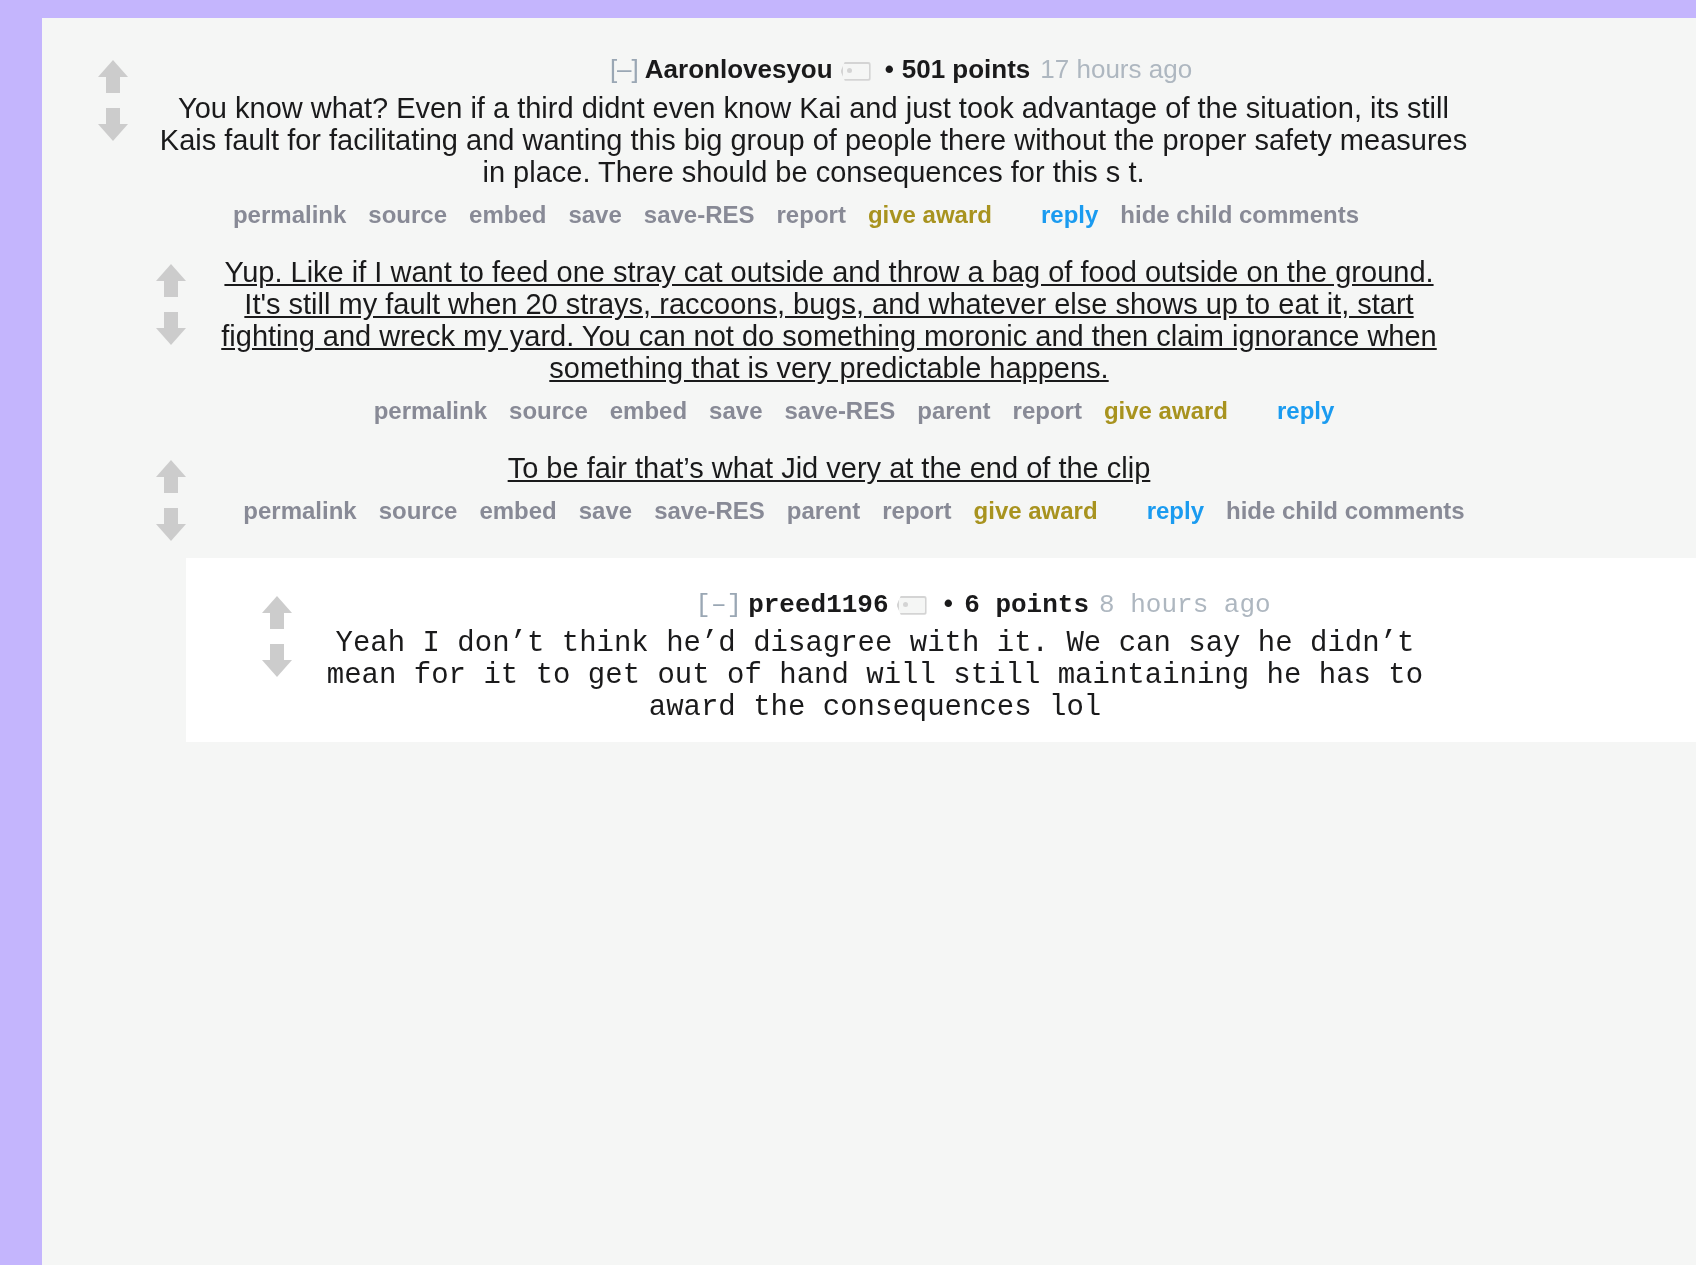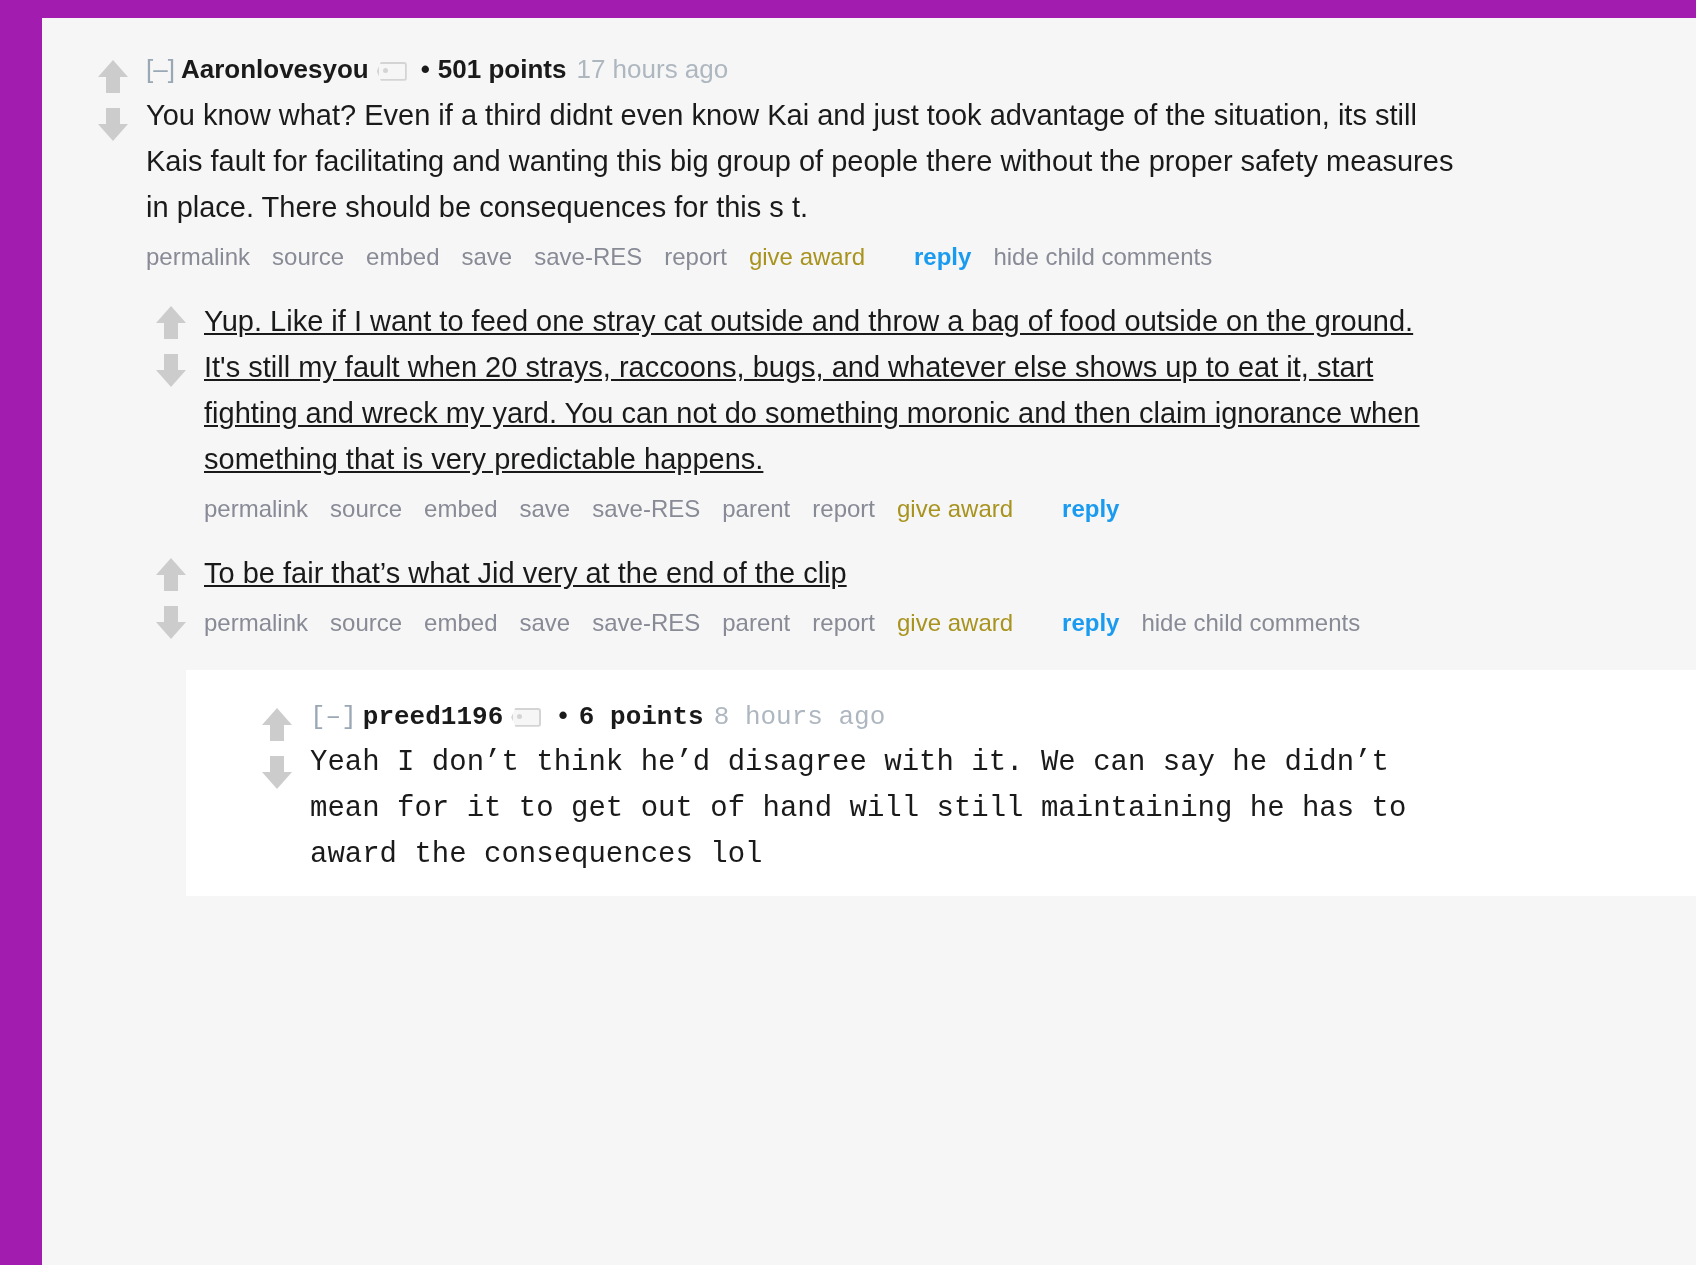--- a/index.html
+++ b/index.html
@@ -15,21 +15,22 @@
     font-family: "Liberation Sans", sans-serif;
     overflow: hidden;
   }
 
   
   .page-frame {
     position: absolute;
     left: 0; top: 0;
     width: 1696px;
     height: 1265px;
-    background: #a21caf;
+    background: #c4b5fd;
+    text-align: center;
   }
   .thread-panel {
     position: absolute;
     left: 42px;
     top: 18px;
     width: 1654px;
     bottom: 0;
     background: #f5f6f5;
   }
 
@@ -154,21 +155,21 @@
   }
   .timestamp {
     color: #aeb7c0;
     font-weight: 400;
     margin-left: 10px;
   }
 
   
   .usertext {
     font-size: 29px;
-    line-height: 46px;
+    line-height: 32px;
     color: #1a1a1b;
     max-width: 1335px;
     margin-bottom: 8px;
     font-weight: 400;
   }
   .comment.level-1 .usertext,
   .comment.level-2 .usertext { max-width: 1250px; text-decoration: underline; }
   .comment.level-3 .usertext { max-width: 1130px; }
 
   
@@ -176,20 +177,21 @@
     font-size: 24px;
     line-height: 38px;
     color: #888a96;
     max-width: 1300px;
   }
   .actions a {
     color: #888a96;
     text-decoration: none;
     margin-right: 22px;
     white-space: nowrap;
+    font-weight: bold;
   }
   .actions a.give-award { color: #a8931f; }
   .actions a.reply-link {
     color: #1a9bf0;
     font-weight: bold;
     margin-left: 27px;
   }
   .actions a:last-child { margin-right: 0; }
 </style>
 </head>

